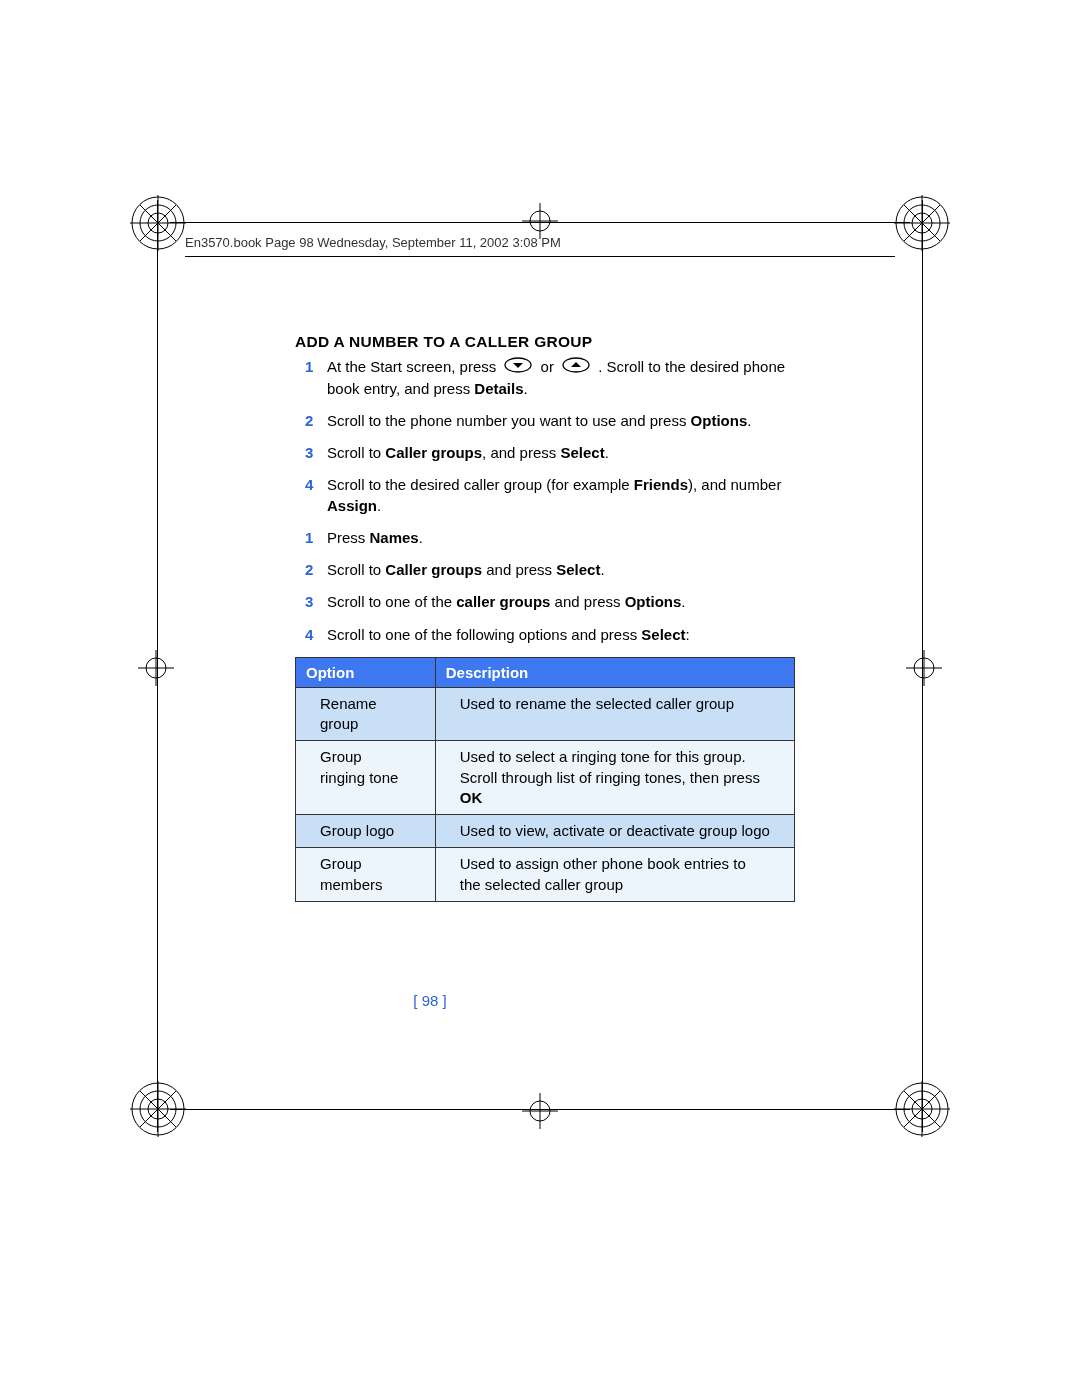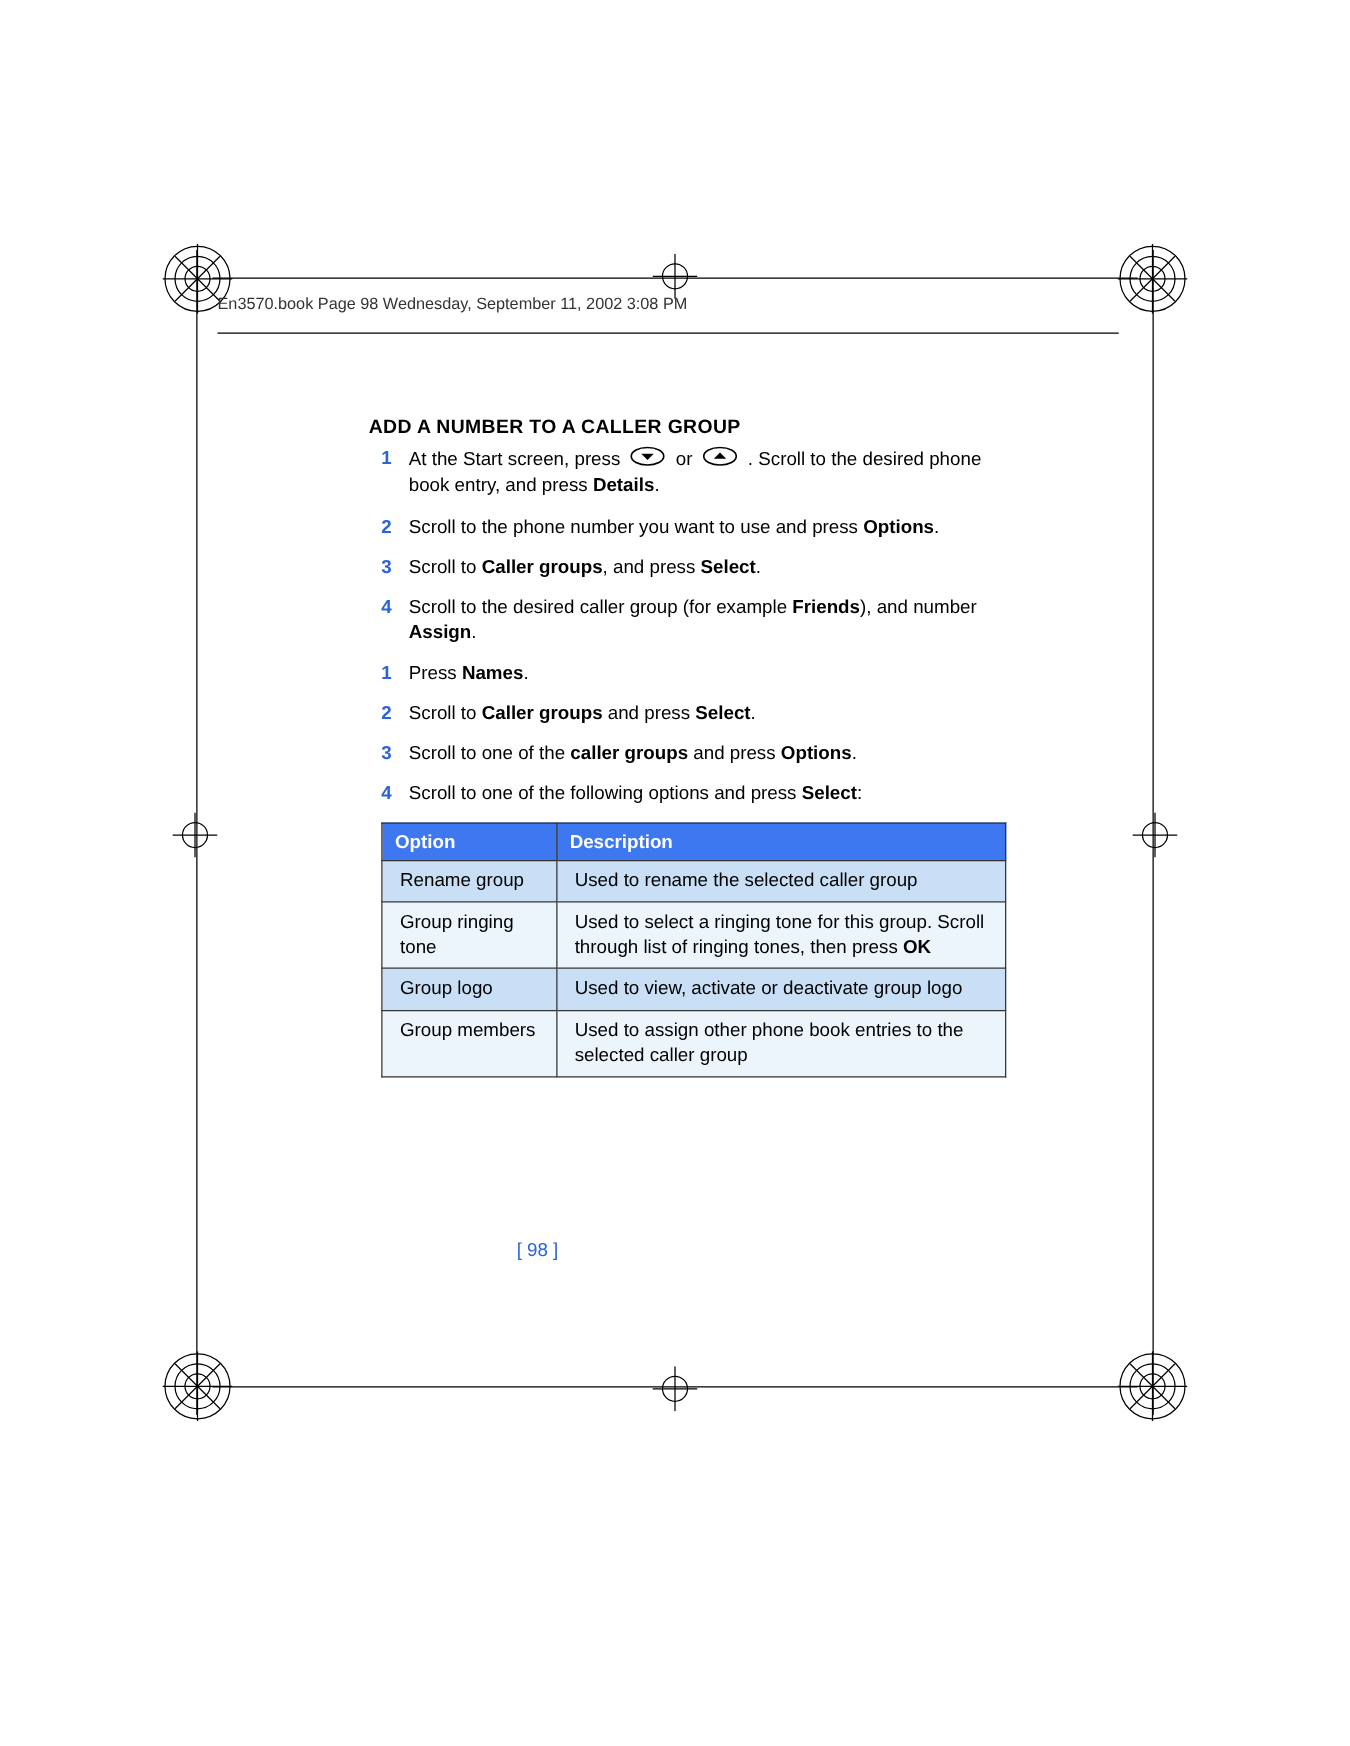--- a/index.html
+++ b/index.html
@@ -8,26 +8,26 @@
     background: #ffffff;
     font-family: Arial, Helvetica, sans-serif;
     width: 1080px;
     height: 1397px;
     position: relative;
     color: #000;
   }
   .header-line {
     position: absolute;
     top: 235px;
-    left: 174px;
+    left: 185px;
     right: 185px;
     font-size: 13px;
     color: #333;
     border-bottom: 1px solid #000;
-    padding-bottom: 16px;
+    padding-bottom: 6px;
   }
   .content {
     position: absolute;
     top: 315px;
     left: 295px;
     width: 500px;
   }
   .section-heading {
     font-weight: bold;
     font-size: 15.5px;
@@ -57,32 +57,31 @@
   .inline-icon {
     display: inline-block;
     vertical-align: middle;
     margin: 0 4px;
   }
   .opt-table {
     border-collapse: collapse;
     width: 100%;
     margin-top: 6px;
     font-size: 15px;
-    margin-left: 10px;
   }
   .opt-table th {
     background: #3e78f0;
     color: #ffffff;
     font-weight: bold;
     text-align: left;
     padding: 6px 10px;
     border: 1px solid #333;
   }
   .opt-table td {
-    padding: 6px 14px;
+    padding: 6px 24px;
     border: 1px solid #333;
     vertical-align: top;
     line-height: 1.35;
   }
   .row-light { background: #c8dff5; }
   .row-lighter { background: #ecf4fc; border-radius: 14px; }
   .page-num {
     position: absolute;
     top: 992px;
     left: 0;

